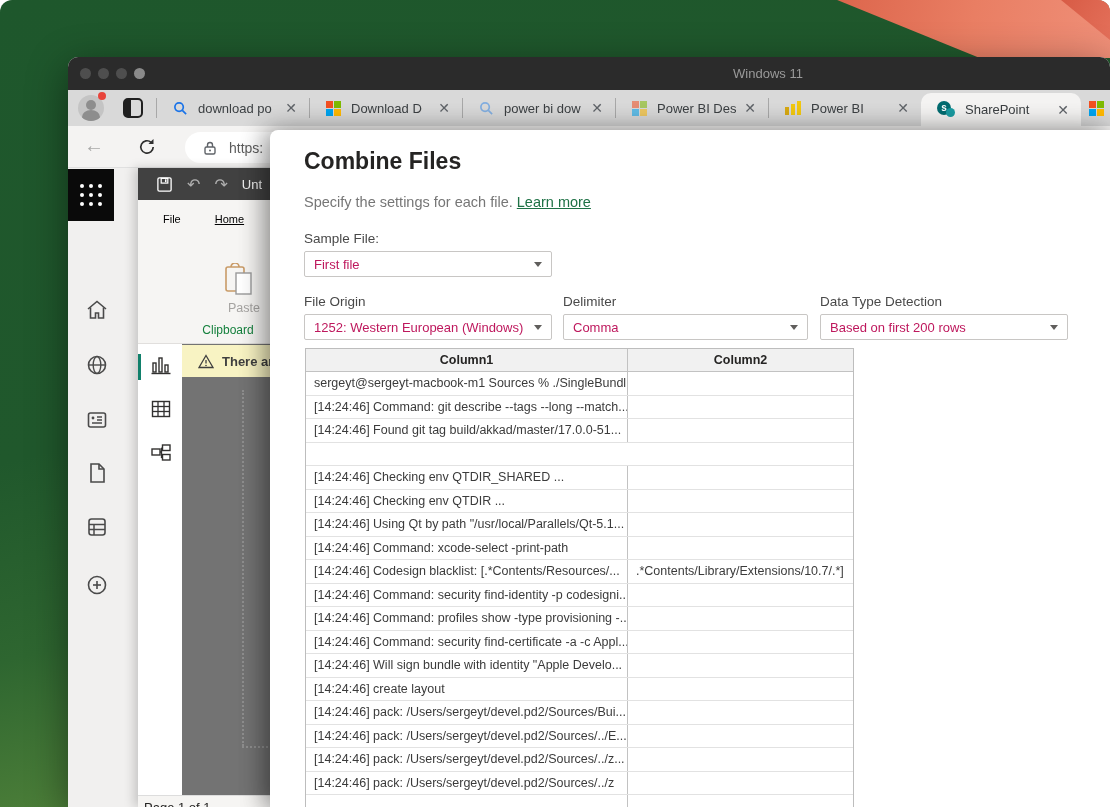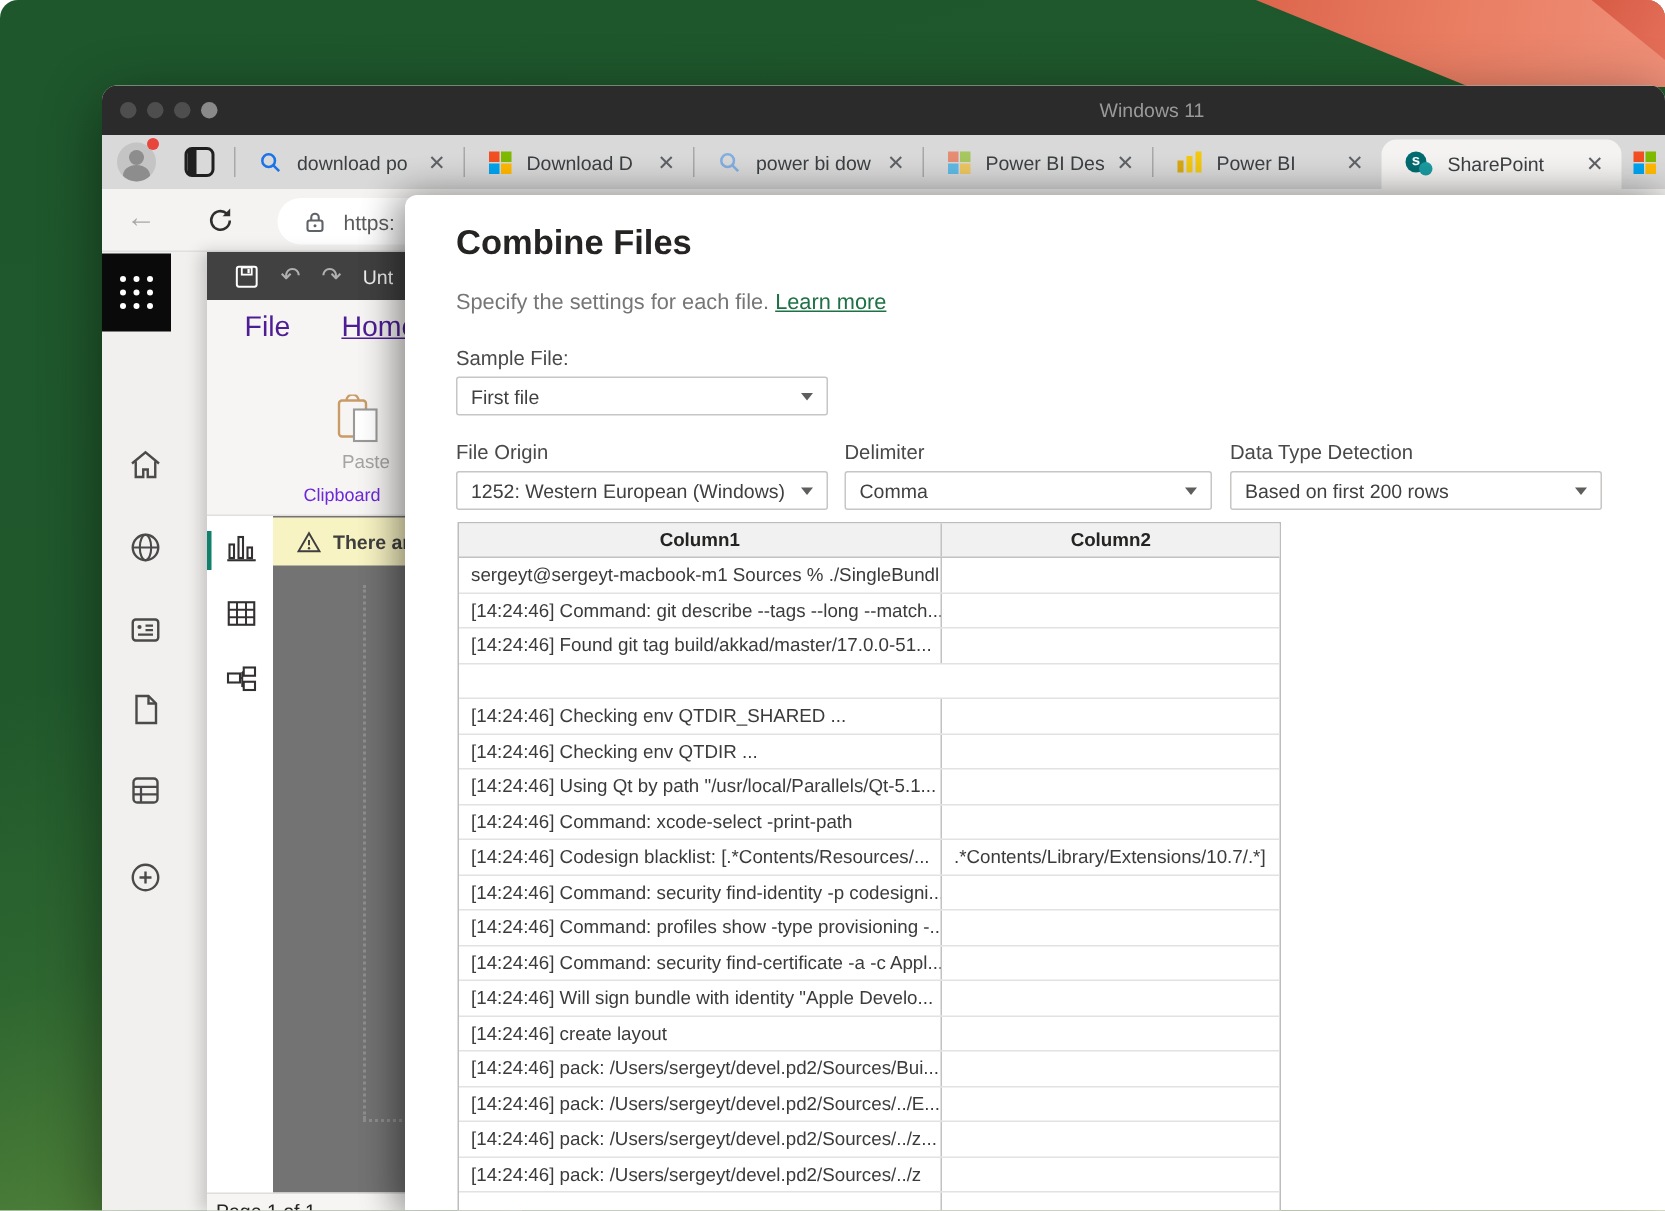--- a/index.html
+++ b/index.html
@@ -75,47 +75,47 @@
   svg { display:block; }
 
   
   .pbi { position:absolute; left:70px; top:111px; width:210px; height:639px; background:#f6f5f3;
          box-shadow:-4px 0 10px rgba(0,0,0,.18); }
   .pbi-titlebar { position:absolute; left:0; top:0; width:100%; height:32px; background:#414141;
                   display:flex; align-items:center; gap:14px; padding-left:18px; }
   .pbi-titlebar .undo,.pbi-titlebar .redo { color:#b0b0b0; font-size:16px; }
   .pbi-doc { color:#f0f0f0; font-size:13px; }
   .pbi-menus { position:absolute; left:0; top:32px; width:100%; height:37px; display:flex; align-items:center; }
-  .menu-item { font-size:19px; color:#4c1d95; margin-left:25px; }
+  .menu-item { font-size:11px; color:#000000; margin-left:25px; }
   .menu-item.home { margin-left:34px;text-decoration:underline; }
   .ribbon { position:absolute; left:0; top:69px; width:100%; height:107px; border-bottom:1px solid #e1dfdd; }
   .paste { position:absolute; left:80px; top:26px; width:42px; text-align:right; }
   .paste .plbl { font-size:12.5px; color:#a6a4a2; margin-top:4px; }
   .rb-small { position:absolute; left:136px; display:flex; align-items:center; gap:5px; font-size:12.5px; color:#a6a4a2; white-space:nowrap; }
-  .group-lbl { position:absolute; left:30px; top:86px; width:120px; text-align:center; font-size:12px; color:#6d28d9; }
+  .group-lbl { position:absolute; left:30px; top:86px; width:120px; text-align:center; font-size:12px; color:#15803d; }
   .view-rail { position:absolute; left:0; top:176px; width:44px; bottom:0; background:#fff; }
   .active-bar { position:absolute; left:0; top:10px; width:3px; height:26px; background:#11806b; }
   .view-ic { position:absolute; left:12px; width:22px; height:22px; color:#323130; }
   .canvas { position:absolute; left:44px; top:176px; right:0; bottom:0; background:#737373;font-weight:bold; }
   .warn { position:absolute; left:0; top:1px; right:0; height:32px; background:#f8f3c3;
           display:flex; align-items:center; gap:8px; padding-left:16px; font-size:13px; color:#3f3f3f; }
   .page-edge-v { position:absolute; left:60px; top:46px; height:356px; border-left:2px dotted #8f8f8f; }
   .page-edge-h { position:absolute; left:60px; top:402px; width:110px; border-top:2px dotted #8f8f8f; }
   .pbi-status { position:absolute; left:0; right:0; top:627px; border-top:1px solid #ddd; background:#f6f5f3; height:20px;
                 font-size:13px; color:#252423; padding:4px 0 0 6px; }
 
   
   .dialog { position:absolute; left:202px; top:73px; width:840px; height:677px; background:#fff;
             border-radius:8px 0 0 0; box-shadow:-6px 0 24px rgba(0,0,0,.28), 0 4px 30px rgba(0,0,0,.3); }
   .dlg-title { position:absolute; left:34px; top:18px; font-size:23px; font-weight:600; color:#252423; }
   .dlg-sub { position:absolute; left:34px; top:64px; font-size:14.5px; color:#767676; }
   .dlg-sub a { color:#1e7145; text-decoration:underline; }
   .fld-lbl { position:absolute; font-size:13.5px; color:#494949; }
   .dd { position:absolute; height:26px; border:1px solid #c8c6c4; border-radius:2px; background:#fff;
-        display:flex; align-items:center; padding-left:9px; font-size:13px; color:#404040; }
+        display:flex; align-items:center; padding-left:9px; font-size:13px; color:#be185d; }
   .dd .chev { position:absolute; right:9px; top:10px; width:0; height:0;
               border-left:4px solid transparent; border-right:4px solid transparent; border-top:5px solid #605e5c; }
 
   .tbl { position:absolute; left:35px; top:218px; width:549px; border:1px solid #bdbdbd; background:#fff; }
   .thead { display:flex; height:23px; background:#f1f1f1; border-bottom:1px solid #c2c2c2; }
   .th { font-size:12.5px; font-weight:bold; color:#252423; text-align:center; padding-top:4px; }
   .th.c1 { width:322px; border-right:1px solid #c2c2c2; }
   .th.c2 { width:225px; }
   .trow { display:flex; height:23.5px; border-bottom:1px solid #e2e2e2; }
   .tcell { font-size:12.5px; color:#3b3b3b; padding:4px 8px 0; white-space:nowrap; overflow:hidden; }

